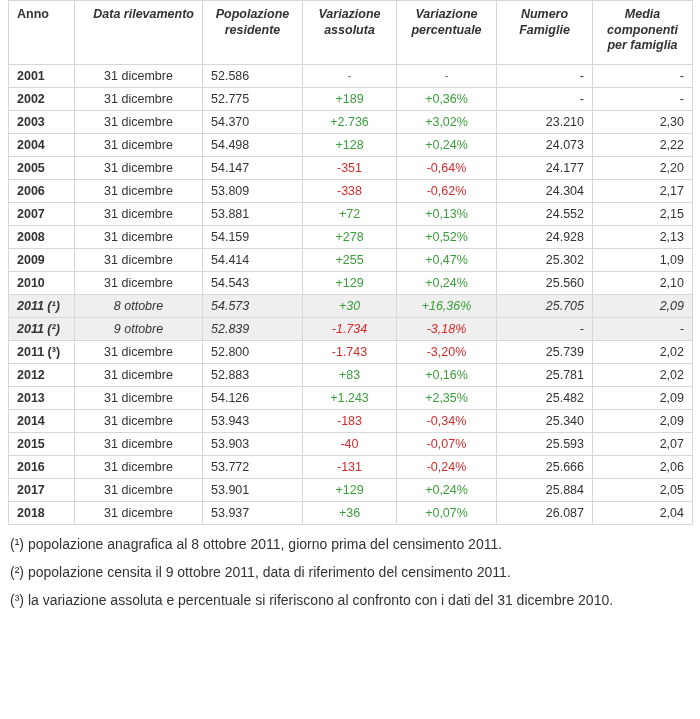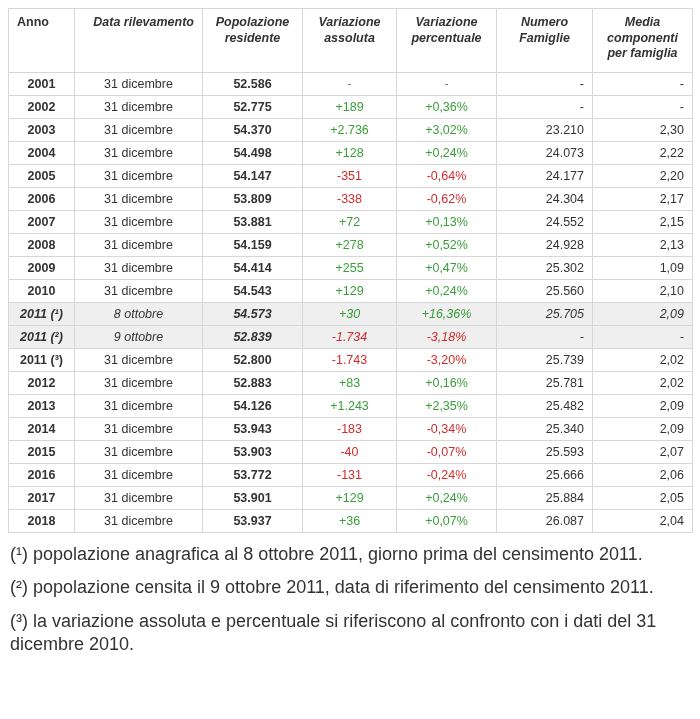--- a/index.html
+++ b/index.html
@@ -11,21 +11,21 @@
     height: 719px;
     background: #ffffff;
     font-family: "Liberation Sans", sans-serif;
     font-size: 12.5px;
     color: #333333;
     overflow: hidden;
   }
   .wrap {
     width: 616px;
     box-sizing: border-box;
-    padding: 8px 8px;
+    padding: 0 8px;
   }
   table.pop {
     border-collapse: collapse;
     width: 684px;
     table-layout: fixed;
   }
   table.pop th, table.pop td {
     border: 1px solid #d7d7d7;
     padding: 4px 8px;
     vertical-align: middle;
@@ -55,29 +55,29 @@
   col.c-year   { width: 66px; }
   col.c-date   { width: 128px; }
   col.c-pop    { width: 100px; }
   col.c-abs    { width: 94px; }
   col.c-pct    { width: 100px; }
   col.c-fam    { width: 96px; }
   col.c-media  { width: 100px; }
 
   td.year {
     font-weight: bold;
-    text-align: center;
+    text-align: left;
     color: #333;
   }
   td.date {
     text-align: center;
   }
   td.pop {
-    font-weight: bold;
-    text-align: center;
+    font-weight: normal;
+    text-align: left;
   }
   td.abs, td.pct {
     text-align: center;
   }
   td.fam, td.media {
     text-align: right;
   }
   tr.hl td {
     background: #efefef;
     font-style: italic;
@@ -88,21 +88,21 @@
   .dash { color: #777; }
 
   .notes {
     width: 684px;
     margin-top: 10px;
     padding-left: 2px;
     box-sizing: border-box;
   }
   .notes p {
     margin: 0 0 10px 0;
-    font-size: 18px;
+    font-size: 14px;
     color: #333;
     line-height: 1.3;
   }
 </style>
 </head>
 <body>
 
 <div class="wrap">
   <table class="pop">
     <colgroup>

